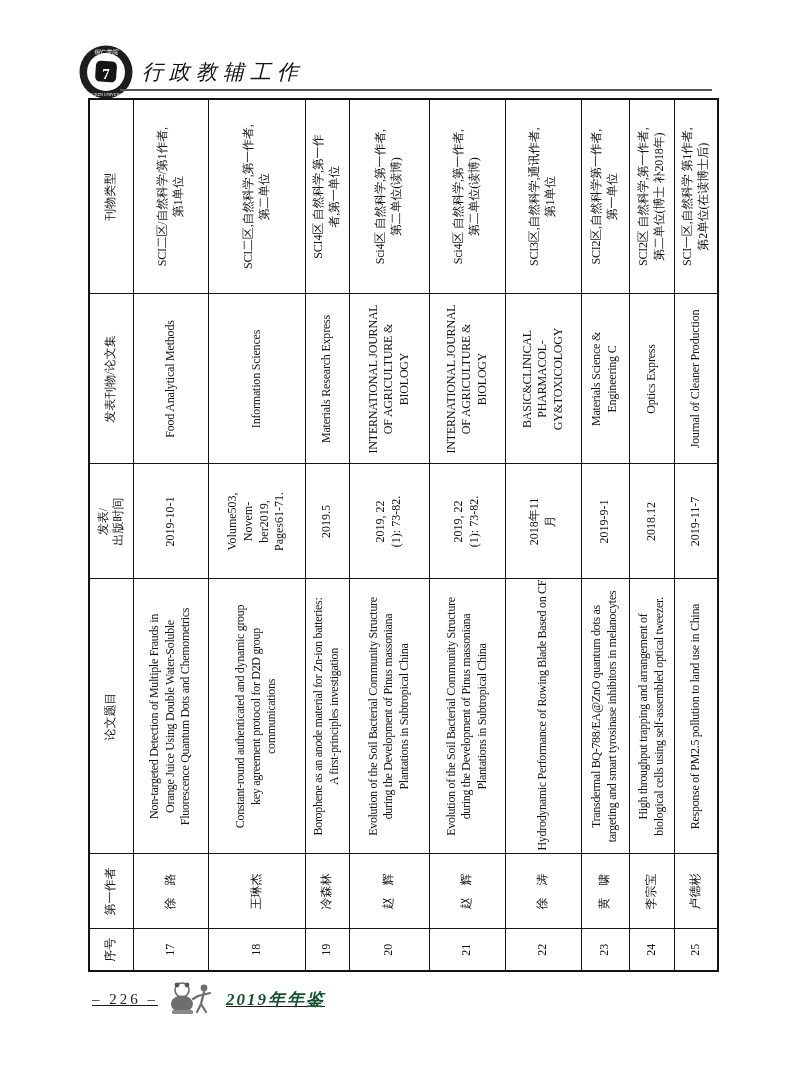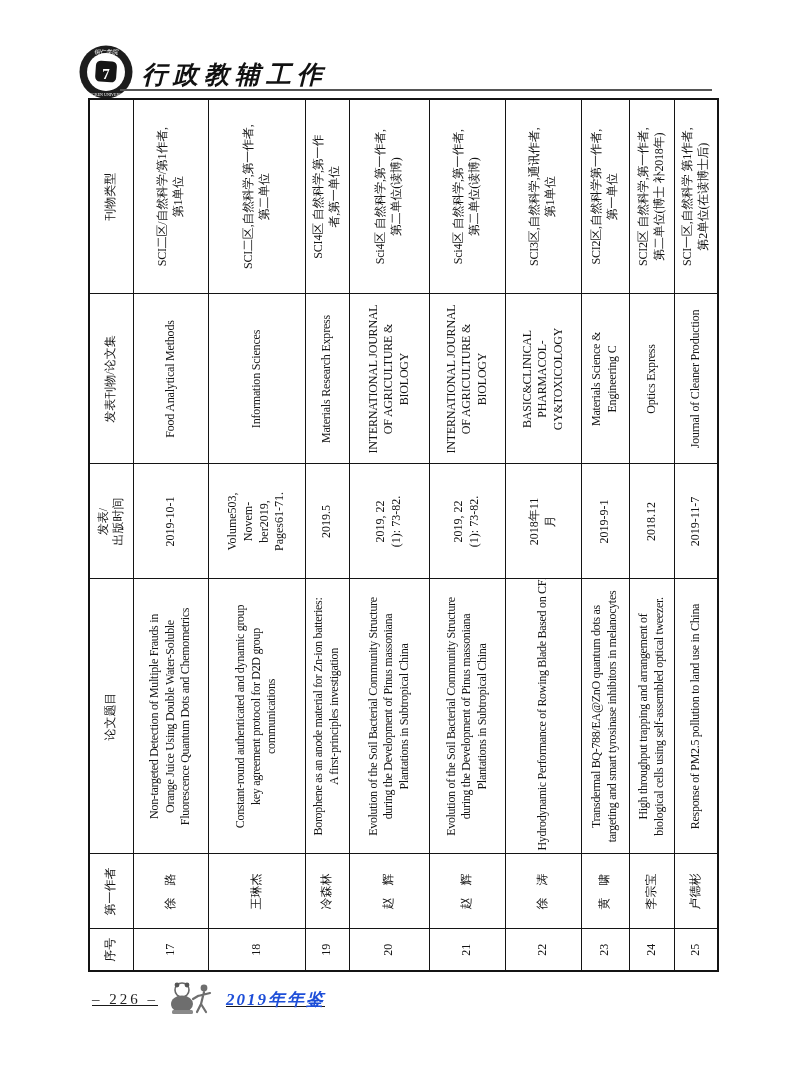--- a/index.html
+++ b/index.html
@@ -4,21 +4,21 @@
 <style>
   html,body{margin:0;padding:0;}
   body{
     width:793px;height:1077px;position:relative;background:#ffffff;
     font-family:"Liberation Serif","DejaVu Serif",serif;color:#1a1a1a;
     overflow:hidden;
   }
   
   .hdr-logo{position:absolute;left:76px;top:44px;width:60px;height:58px;}
   .hdr-title{
-    position:absolute;left:142px;top:58px;font-size:25px;font-weight:bold;
+    position:absolute;left:142px;top:58px;font-size:21px;font-weight:normal;
     font-style:italic;letter-spacing:6px;color:#111;
   }
   .hdr-rule{position:absolute;left:120px;top:89px;width:592px;height:2px;background:#555;}
   
   .table-wrap{position:absolute;left:88px;top:100px;width:629px;height:872px;}
   .rot{
     position:absolute;left:0;top:0;width:872px;height:629px;
     transform-origin:0 0;transform:translateY(872px) rotate(-90deg);
   }
   table.pub{
@@ -39,21 +39,21 @@
   td.t-title{font-size:11px;letter-spacing:-0.3px;}
   td.t-journal{font-size:11.5px;letter-spacing:-0.2px;}
   td.t-author{font-size:13px;}
   td.t-no{font-size:13px;}
   td.t-type{font-size:11.5px;letter-spacing:-0.2px;}
   th{font-size:12.5px;}
   
   .footer{position:absolute;left:92px;top:980px;display:flex;align-items:center;gap:10px;text-decoration:underline;}
   .pageno{font-size:15px;letter-spacing:3px;color:#222;}
   .mascot{width:48px;height:38px;}
-  .yearbook{font-size:17px;font-weight:bold;font-style:italic;letter-spacing:2px;color:#1d4ed8;}
+  .yearbook{font-size:17px;font-weight:bold;font-style:italic;letter-spacing:2px;color:#14532d;}
 </style>
 </head>
 <body>
 
 <div class="hdr-logo">
   <svg width="60" height="58" viewBox="0 0 60 58">
     <circle cx="30" cy="28" r="26.5" fill="#1d1d1d"></circle>
     <circle cx="30" cy="28" r="19" fill="#ffffff"></circle>
     <text x="30" y="10" text-anchor="middle" font-size="6" fill="#ffffff" font-style="italic">铜仁学院</text>
     <text x="30" y="52" text-anchor="middle" font-size="4" fill="#ffffff">TONGREN UNIVERSITY</text>

